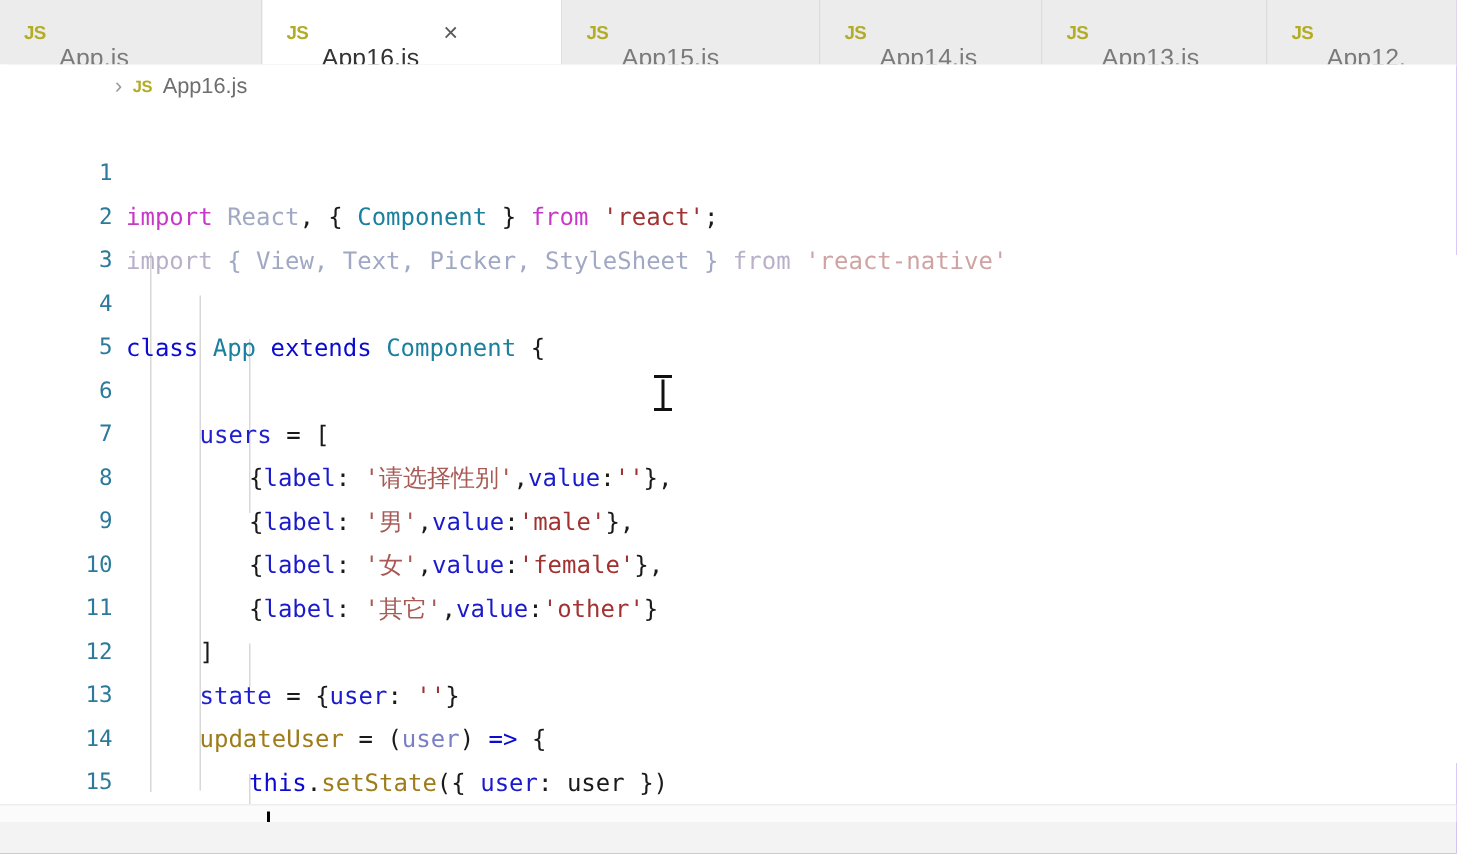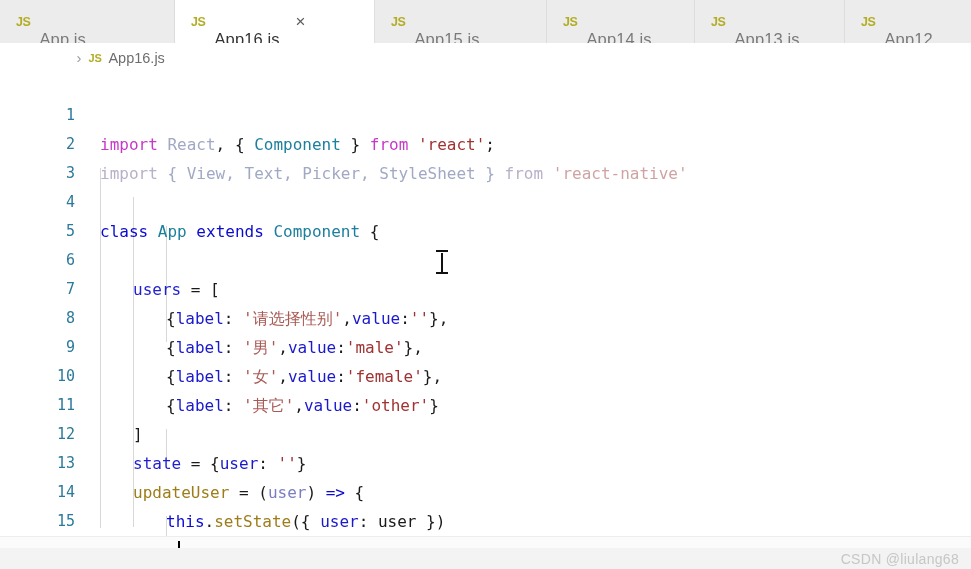--- a/index.html
+++ b/index.html
@@ -79,21 +79,21 @@
     border-bottom:1px solid #ededed;
     height:27px;line-height:27px;
   }
   .lnum{
     position:absolute;left:0;width:75px;text-align:right;
     font-family:"DejaVu Sans Mono","Liberation Mono",monospace;
     font-size:15px;color:#2b7a9b;
     letter-spacing:0px;
   }
   .ltext{
-    position:absolute;left:100px;
+    position:absolute;left:84px;
     font-family:"DejaVu Sans Mono","Liberation Mono",monospace;
     font-size:16px;
     letter-spacing:0px;
   }
 
   
   .t-kw    {color:#c838c8;}
   .t-dim   {color:#a0a8c4;}
   .t-dim2  {color:#b8b0c8;}
   .t-id    {color:#1f1fcf;}
@@ -292,15 +292,14 @@
       <div class="ibeam" style="left:436px;top:178px;width:12px;height:24px;">
         <div class="capt"></div>
         <div class="stem"></div>
         <div class="capb"></div>
       </div>
 
     </div>
   </div>
 
   <div class="bottombar"></div>
-  <div class="watermark">CSDN @liulang68</div>
 
 </div>
 
 </body></html>

